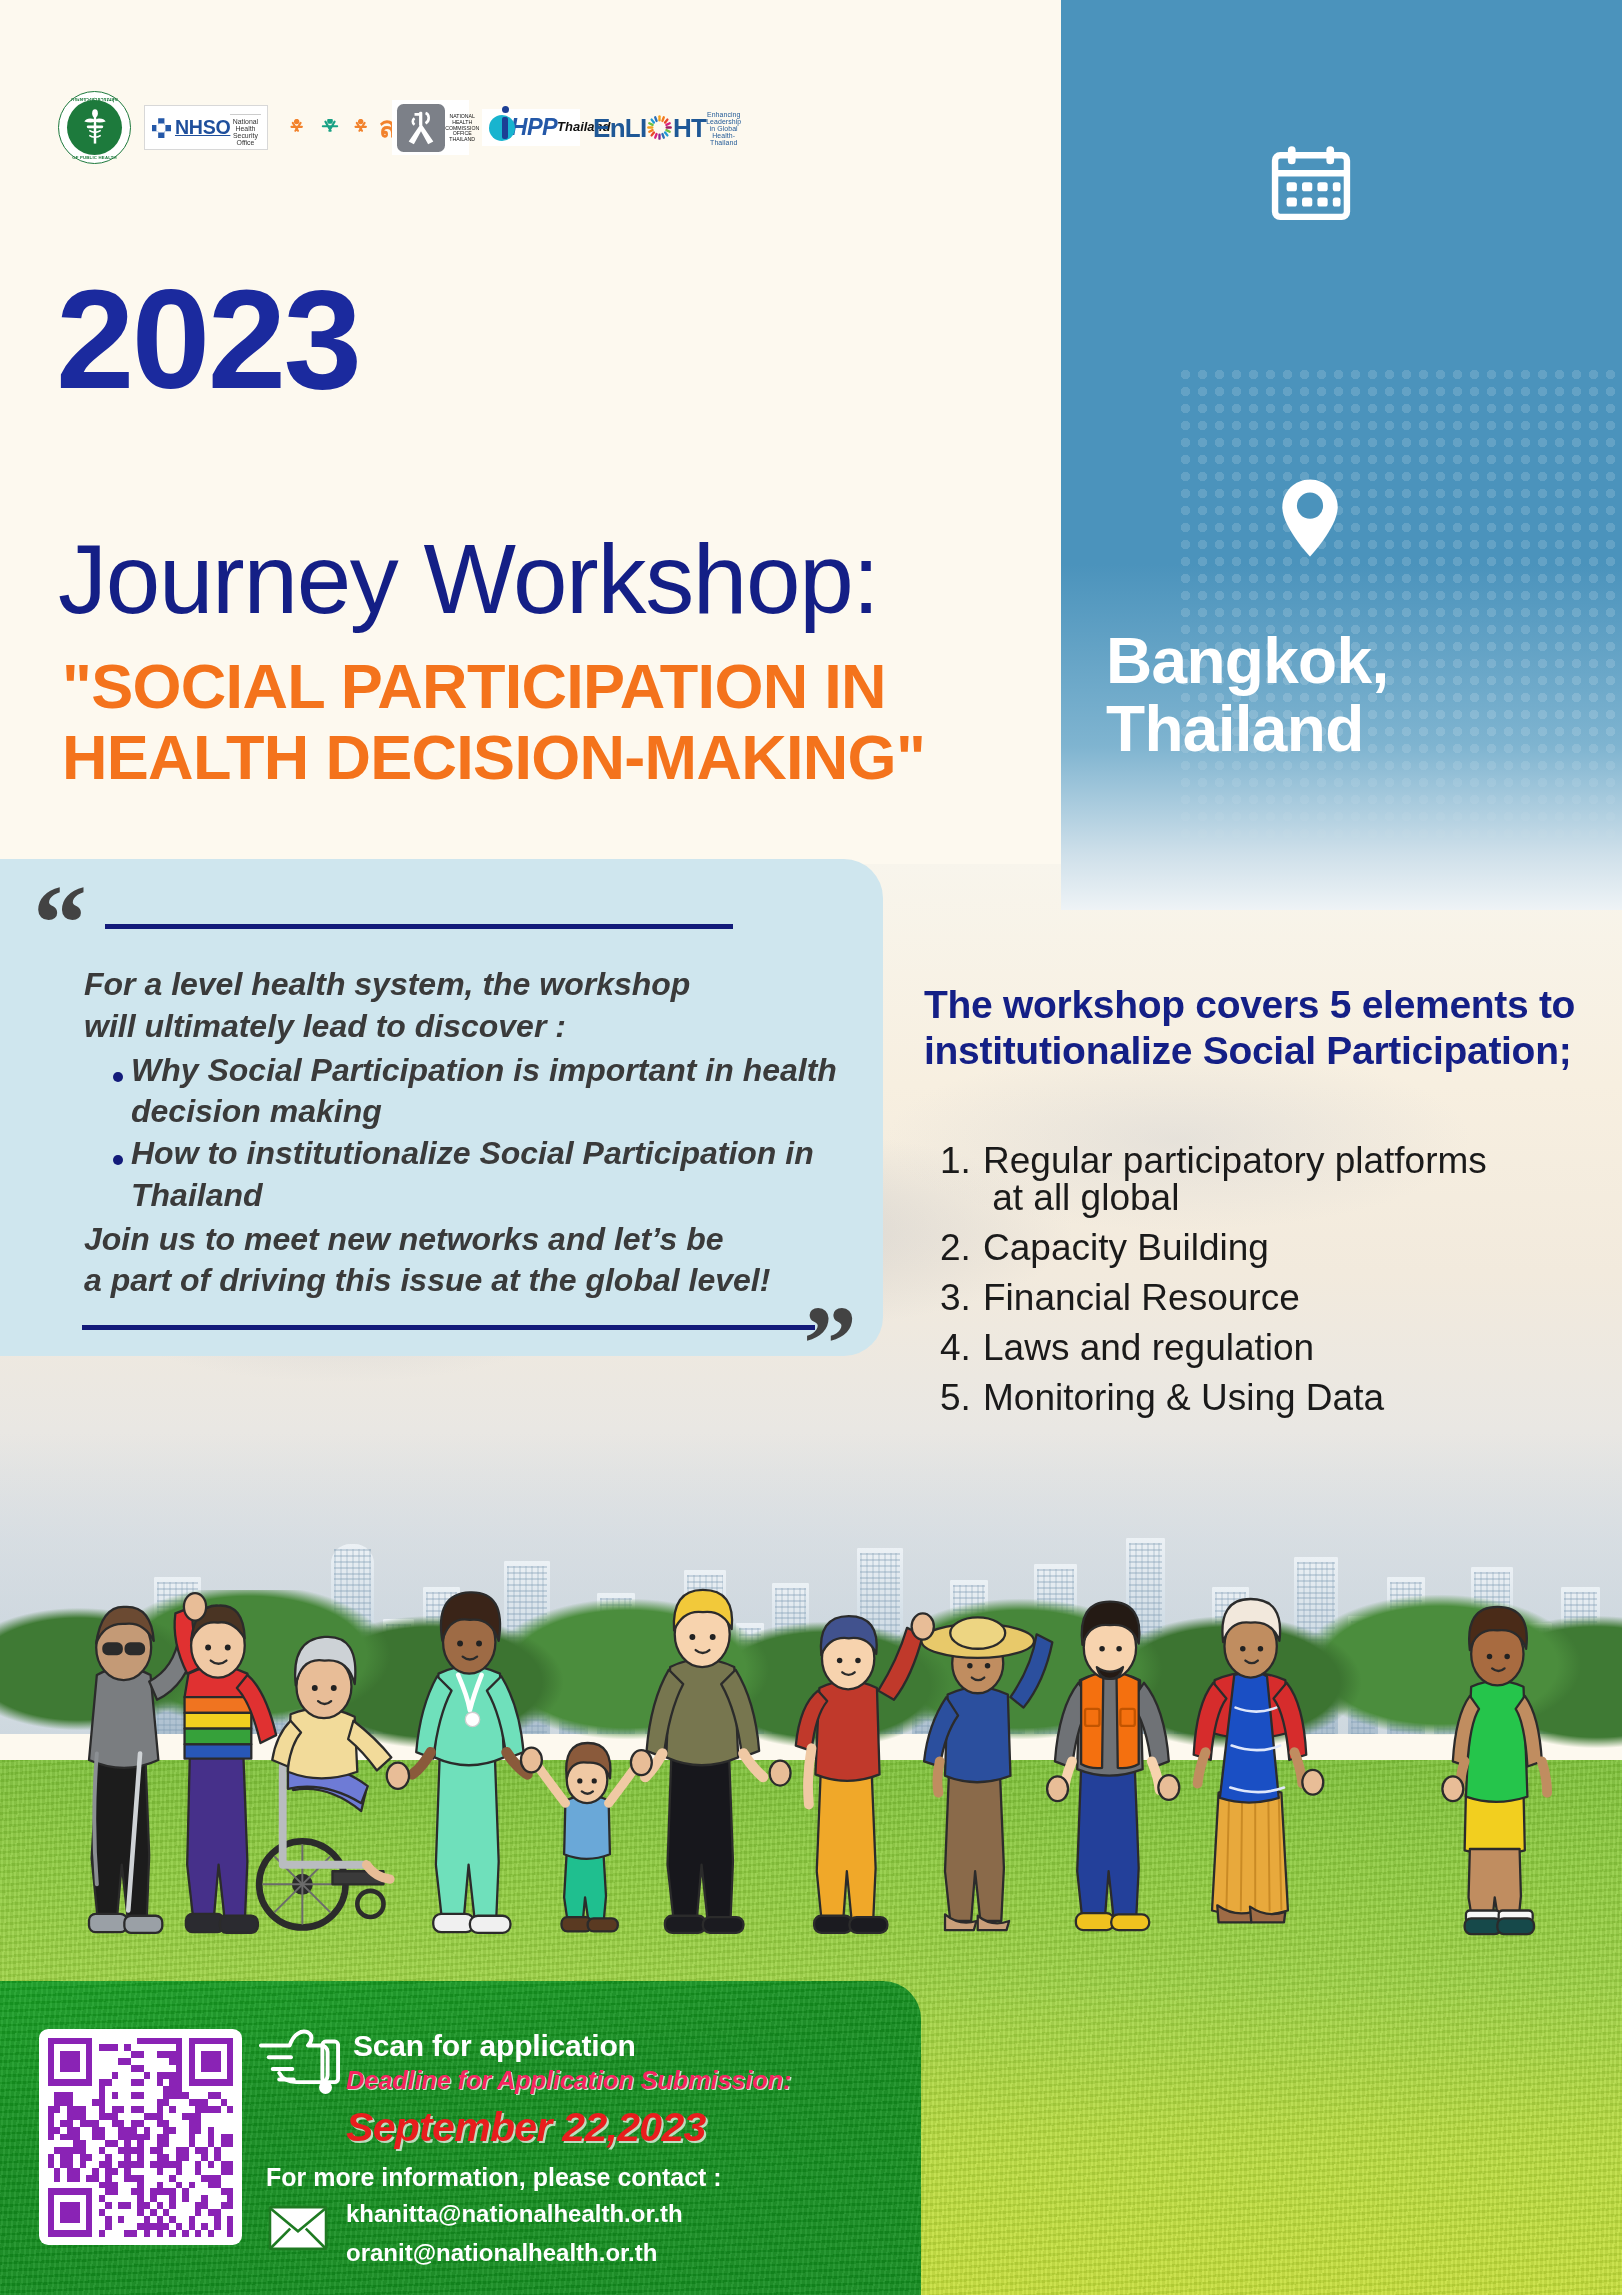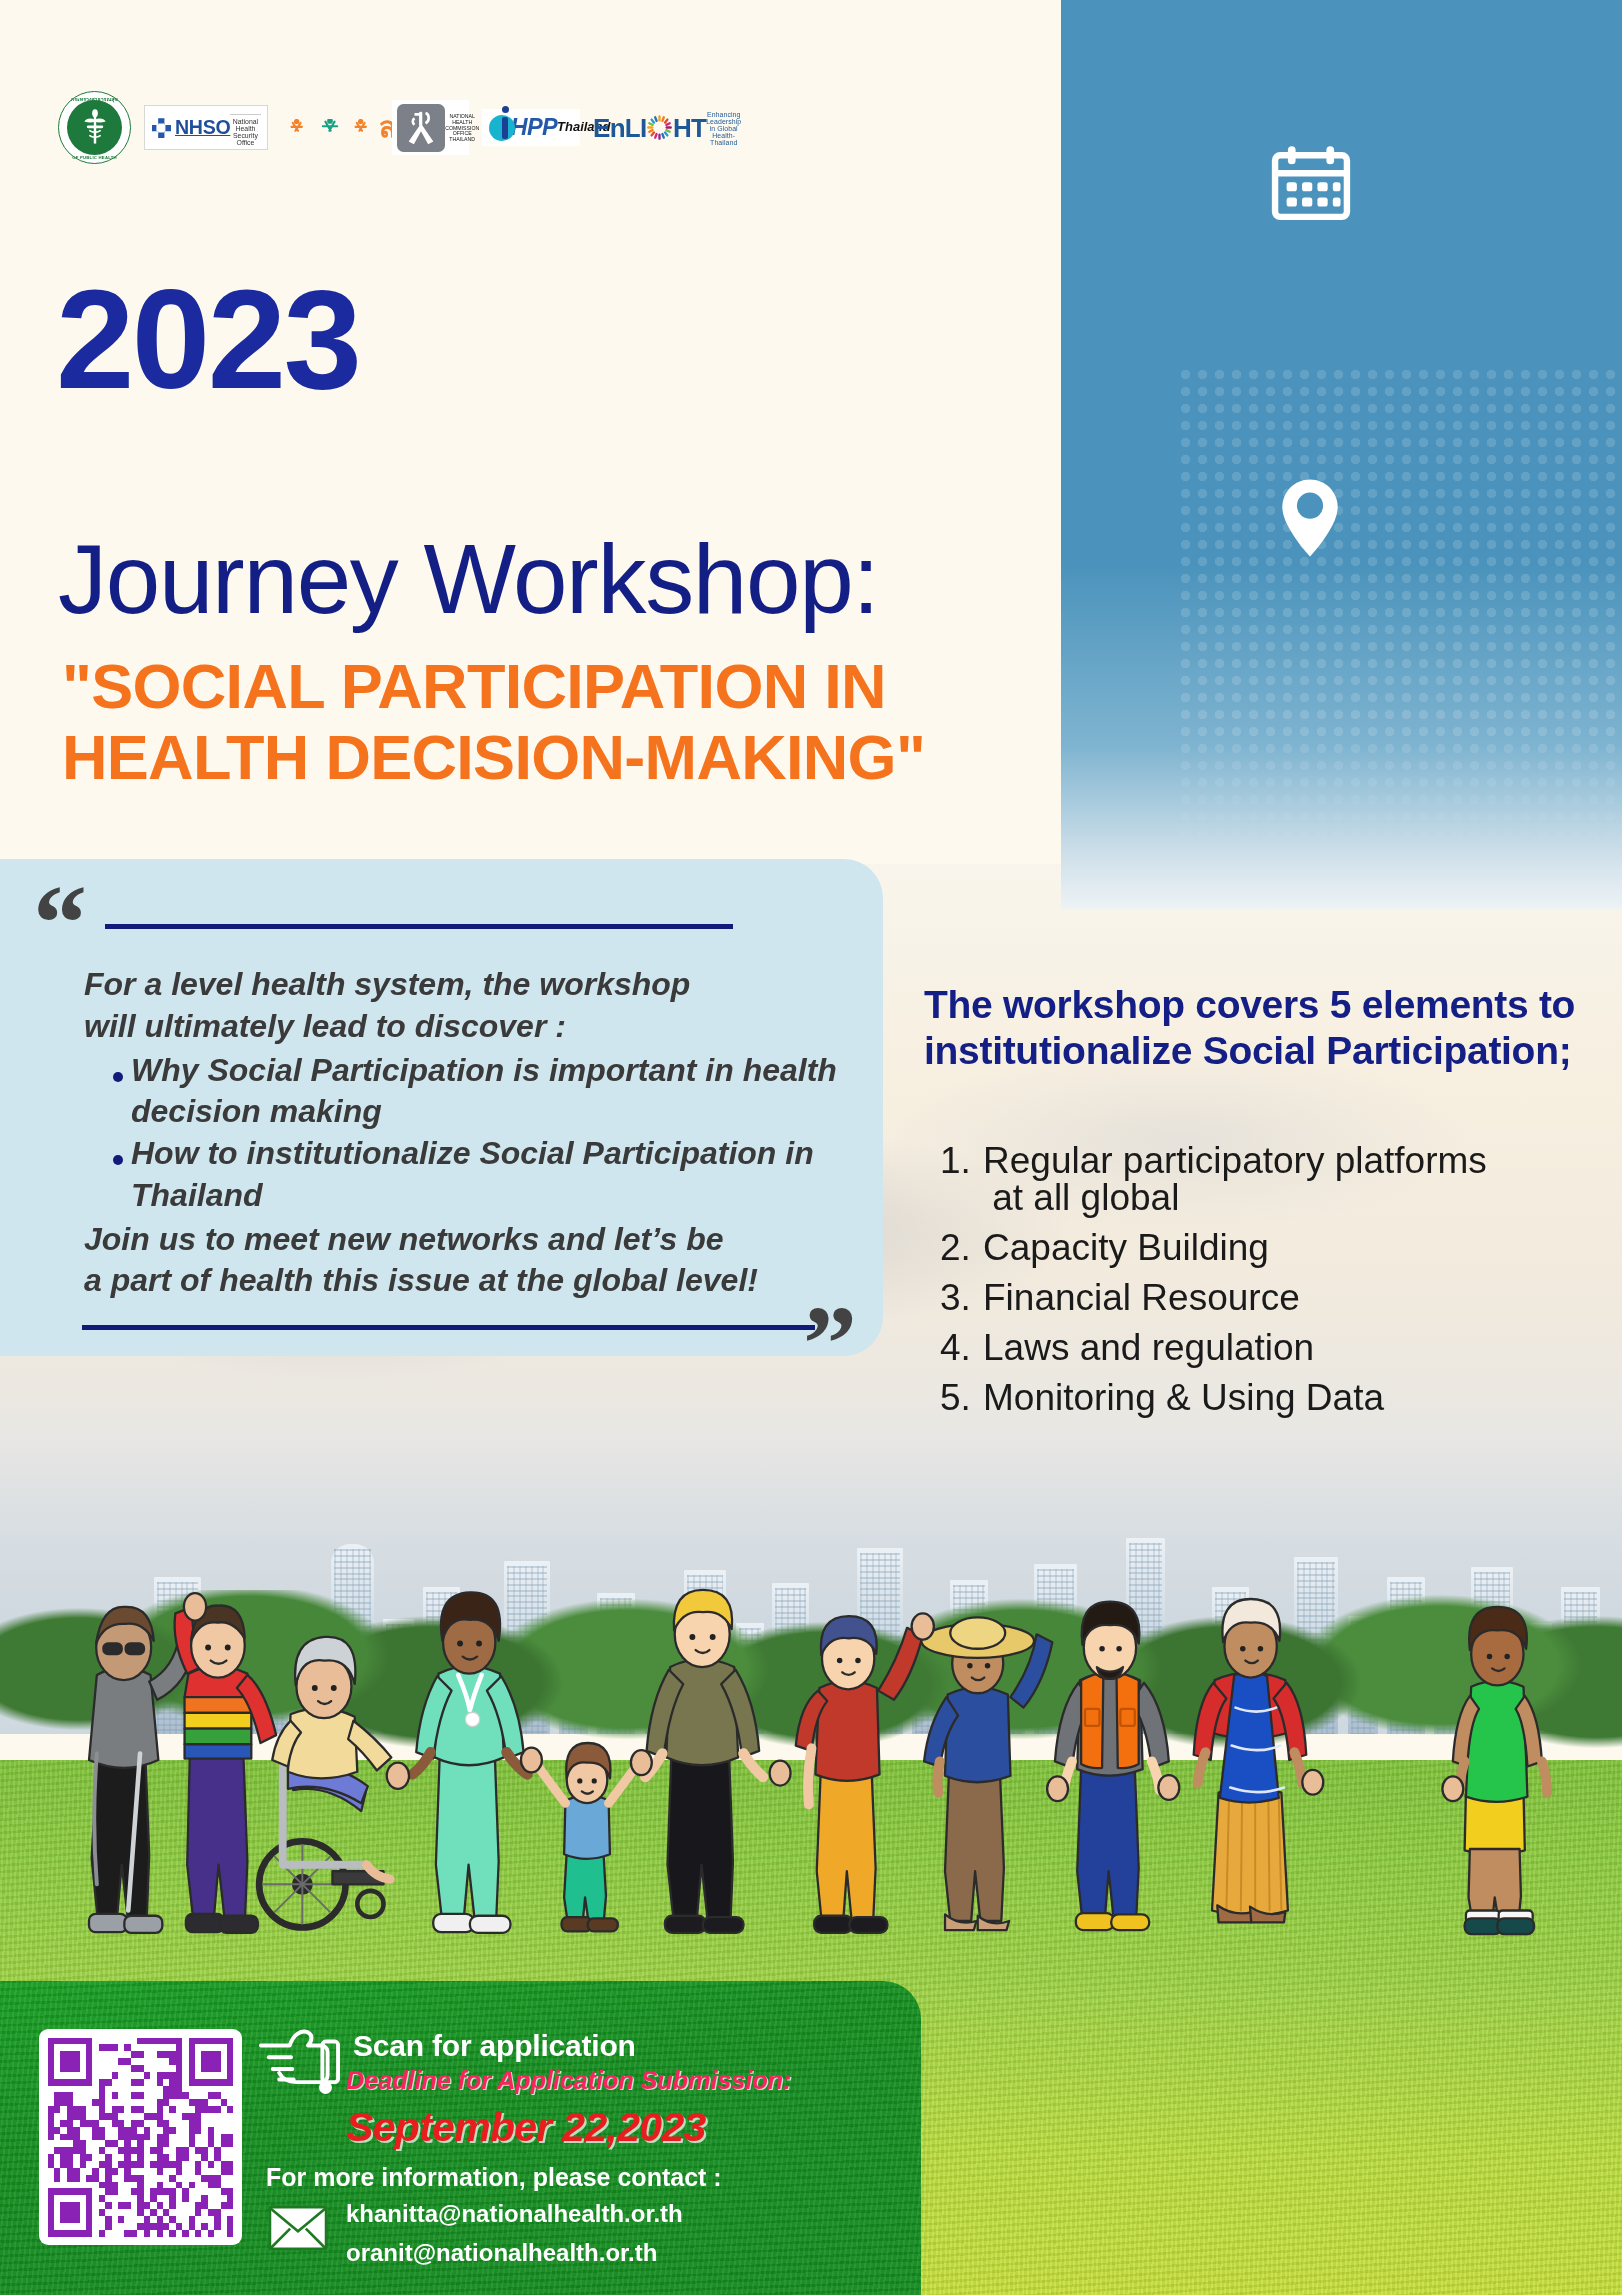--- a/index.html
+++ b/index.html
@@ -283,20 +283,21 @@
       <rect x="49" y="41" width="6" height="7" rx="2"></rect>
     </g>
   </svg>
 
 
   <svg class="pin-icon" viewBox="0 0 40 52">
     <path d="M20 1C10 1 2 9 2 19c0 13 18 32 18 32s18-19 18-32C38 9 30 1 20 1z" fill="#fff"></path>
     <circle cx="20" cy="18" r="8.5" fill="#4b93bc"></circle>
   </svg>
 
+  <div class="city-text">Bangkok, Thailand</div>
 
   <div class="logo-row">
 
     <div class="logo-box moph">
       <div class="moph-inner">
         <div class="moph-ring"></div>
         <svg class="moph-cad" viewBox="0 0 40 50">
           <path d="M20 4c-2 3-2 6 0 9" stroke="#fff" stroke-width="2" fill="none"></path>
           <rect x="18.5" y="10" width="3" height="34" fill="#fff"></rect>
           <ellipse cx="20" cy="7" rx="3.5" ry="5" fill="#fff"></ellipse>
@@ -409,21 +410,21 @@
     <div class="q-open">“</div>
     <div class="q-rule-top"></div>
     <div class="q-body">
       <div>For a level health system, the workshop</div>
       <div>will ultimately lead to discover :</div>
       <ul>
         <li>Why Social Participation is important in health decision making</li>
         <li>How to institutionalize Social Participation in Thailand</li>
       </ul>
       <div>Join us to meet new networks and let’s be</div>
-      <div>a part of health this issue at the global level!</div>
+      <div>a part of driving this issue at the global level!</div>
     </div>
     <div class="q-rule-bot"></div>
     <div class="q-close">”</div>
   </div>
 
   <div class="el-head">The workshop covers 5 elements to institutionalize Social Participation;</div>
   <div class="el-list">
     <ol>
       <li><span>Regular participatory platforms</span><span class="ln2">at all global</span></li>
       <li><span>Capacity Building</span></li>

